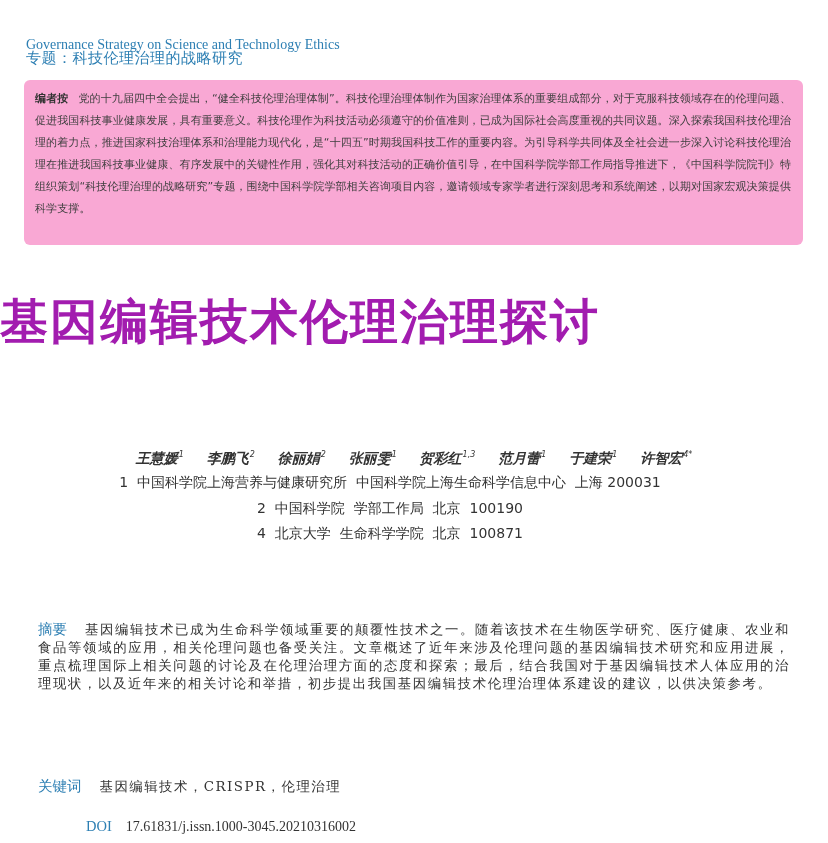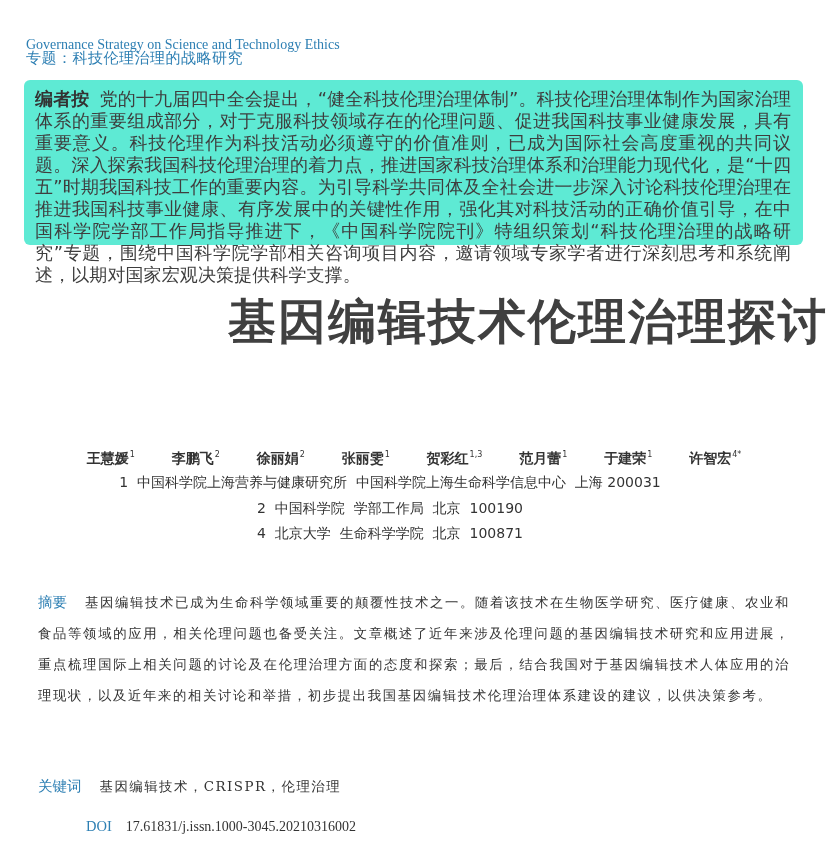--- a/index.html
+++ b/index.html
@@ -14,45 +14,45 @@
     font-family: "DejaVu Sans", sans-serif;
     margin-top: 35px;
   }
   .series-en {
     position: absolute; left: 26px; top: 37px;
     font-size: 14px; color: #2d7fb3;
     font-family: "Liberation Serif", "DejaVu Serif", serif;
   }
   .editor-box {
     position: absolute; left: 24px; top: 80px; width: 779px; height: 165px;
-    background: #5eead4; border-radius: 6px; box-sizing: border-box;
+    background: #f9a8d4; border-radius: 6px; box-sizing: border-box;
     padding: 8px 12px 0 11px;
-    font-size: 18px; line-height: 22px; color: #3e3e3e;
+    font-size: 11px; line-height: 22px; color: #3e3e3e;
     text-align: justify; letter-spacing: 0.1px;
   }
   .editor-box .lead { font-weight: bold; color: #333; margin-right: 10px; }
   .title {
-    position: absolute; left: 0; top: 290px; width: 828px; text-align: right;
-    font-size: 48px; font-weight: bold; color: #404040; letter-spacing: 2px;
+    position: absolute; left: 0; top: 290px; width: 828px; text-align: left;
+    font-size: 48px; font-weight: bold; color: #a21caf; letter-spacing: 2px;
     font-family: "DejaVu Sans", sans-serif;
   }
   .authors {
     position: absolute; left: 0; top: 450px; width: 828px; text-align: center;
     font-size: 14px; font-weight: bold; color: #333;
   }
-  .authors .author { margin: 0 16px; }
+  .authors .author { margin: 0 9px; font-style: italic; }
   .authors sup { font-size: 8px; font-weight: normal; vertical-align: super; margin-left: 1px; }
   .affils {
     position: absolute; left: 0; top: 470px; width: 780px; text-align: center;
     font-size: 14px; line-height: 25.5px; color: #333;
   }
   .abstract {
-    position: absolute; left: 38px; top: 587px; width: 752px;
+    position: absolute; left: 38px; top: 620px; width: 752px;
     font-family: "DejaVu Serif", "Liberation Serif", serif;
-    font-size: 13.4px; line-height: 31px; color: #333; text-align: justify;
+    font-size: 13.4px; line-height: 18px; color: #333; text-align: justify;
     letter-spacing: 1.6px;
   }
   .label-blue {
     color: #2d7fb3; font-family: "DejaVu Sans", sans-serif; letter-spacing: 0;
     font-size: 14.5px; margin-right: 18px;
   }
   .keywords {
     position: absolute; left: 38px; top: 777px;
     font-family: "DejaVu Serif", serif; font-size: 13.4px; color: #333; letter-spacing: 1.5px;
   }

